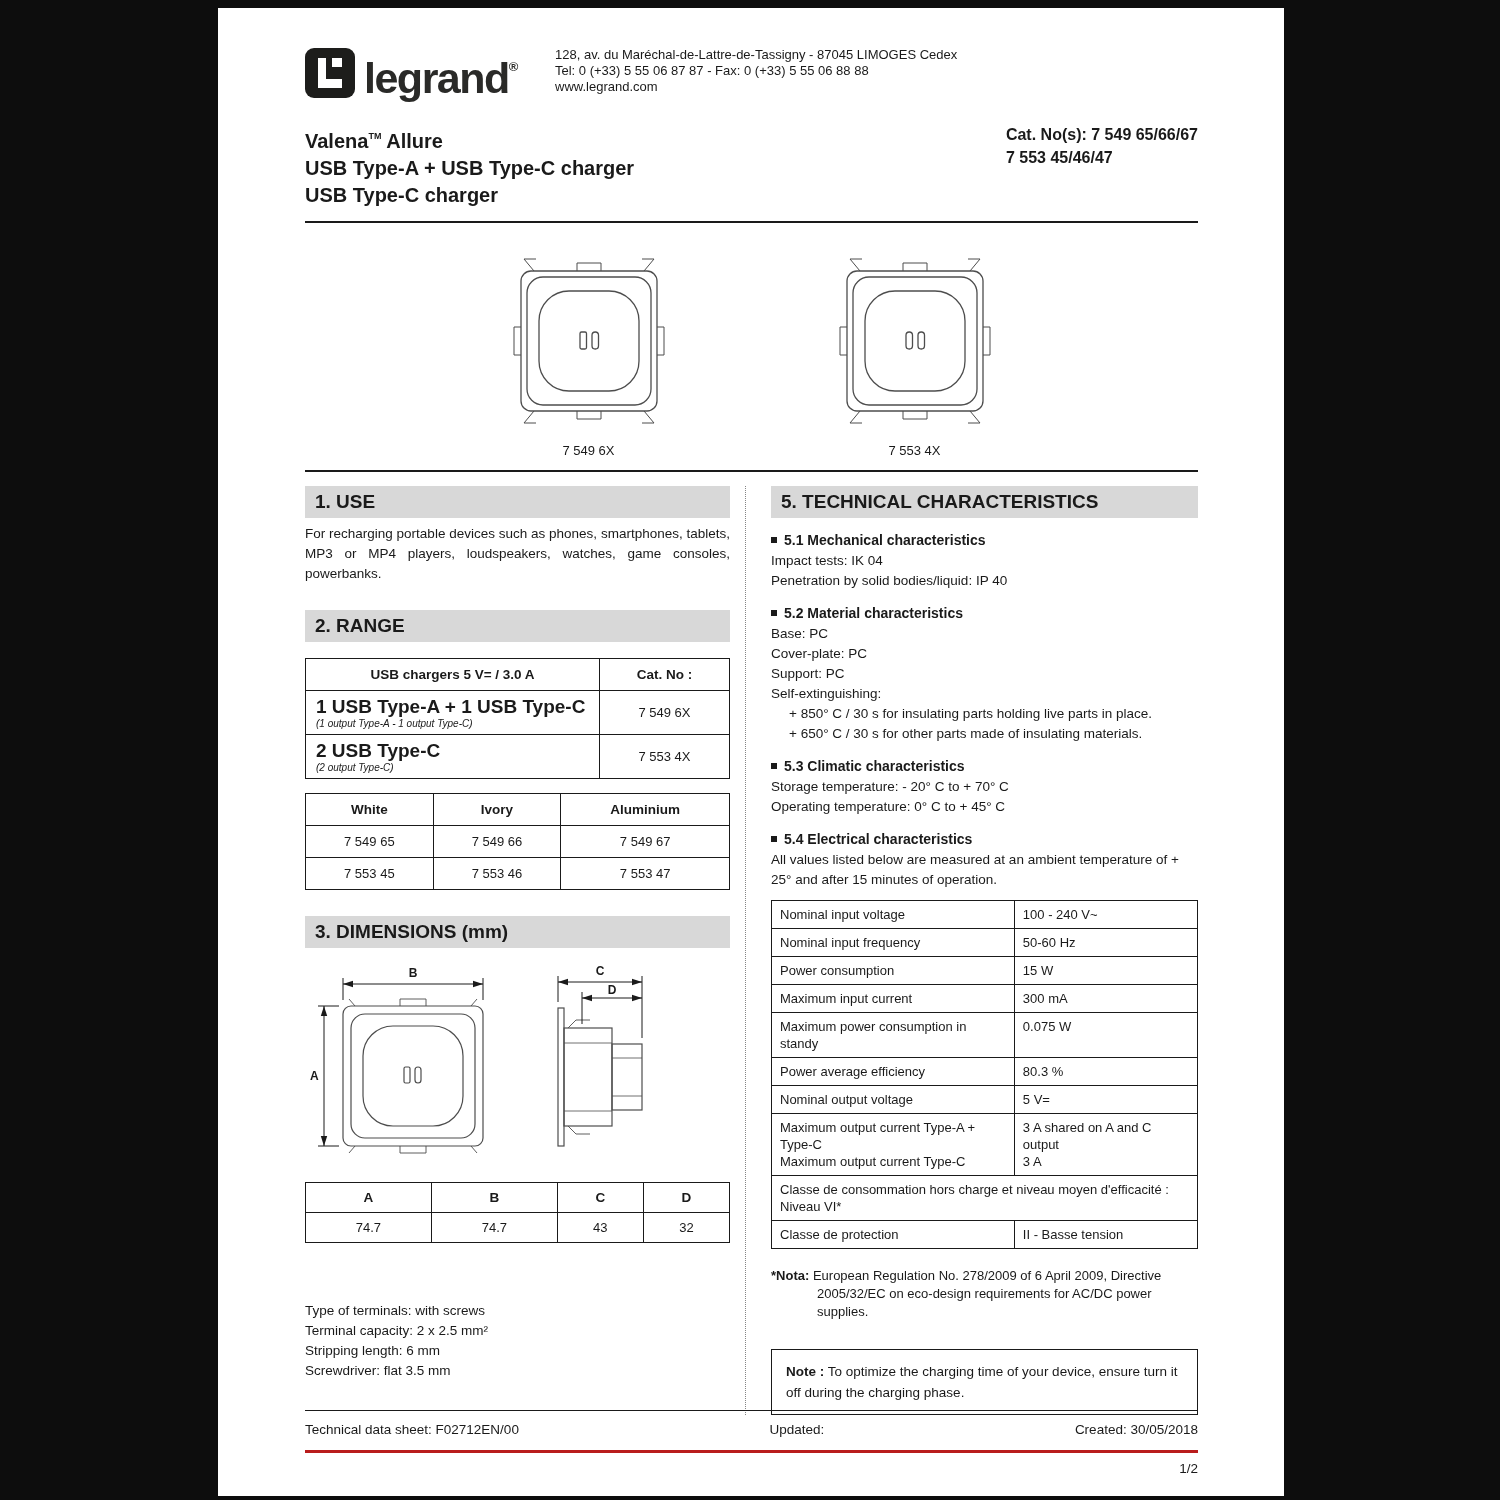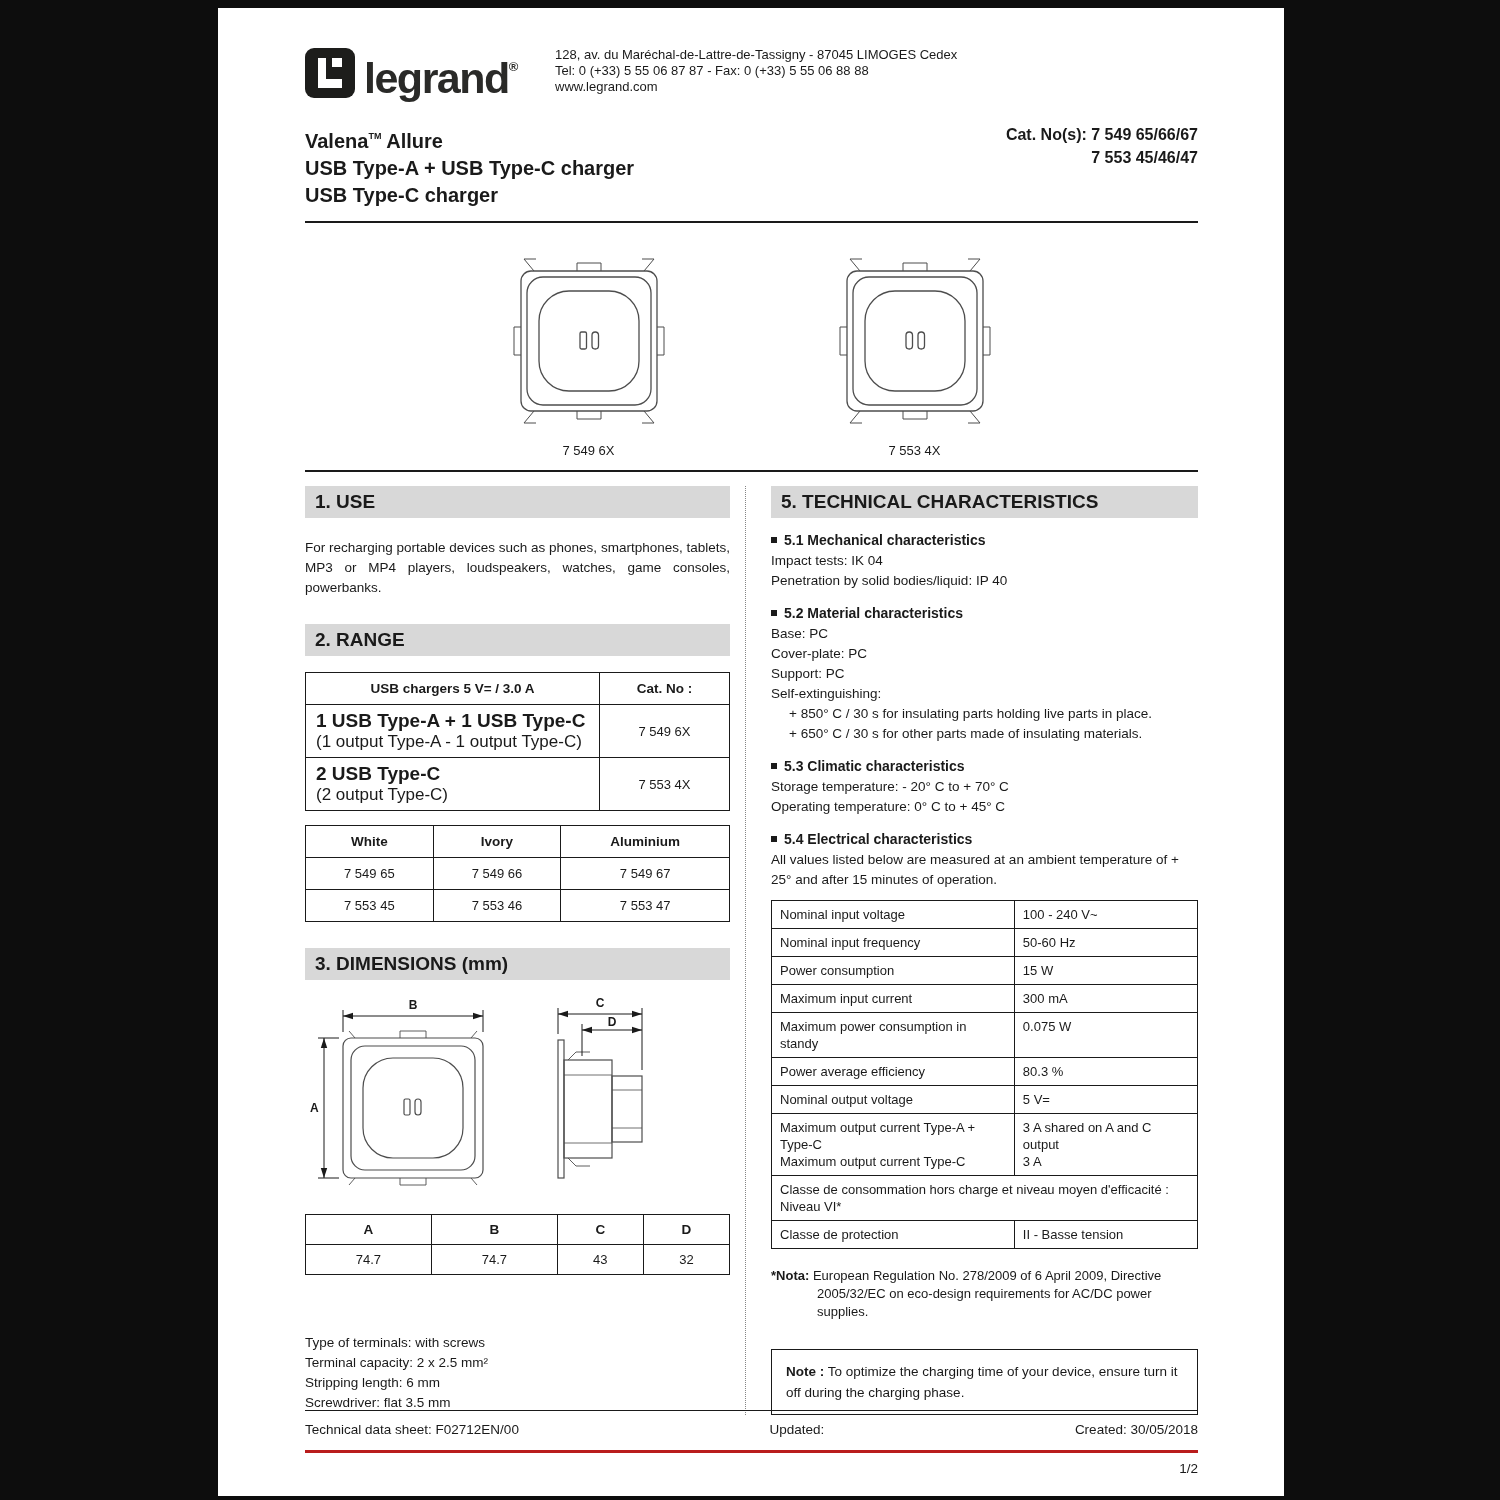--- a/index.html
+++ b/index.html
@@ -15,48 +15,48 @@
   .logo-mark { width:50px; height:50px; flex:none; }
   .logo-word { font-size:43px; font-weight:bold; color:#2a2a28; letter-spacing:-1.5px; line-height:50px; }
   .reg { font-size:13px; vertical-align:22px; font-weight:bold; }
   .addr { font-size:13px; line-height:16px; padding-top:5px; }
   .site { color:#1a1a1a; text-decoration:none; }
 
   
   .titleblock { display:flex; justify-content:space-between; margin-top:20px; }
   .tline { font-size:20px; font-weight:bold; line-height:27px; }
   .tm { font-size:9px; vertical-align:9px; }
-  .tright { text-align:right; font-size:16px; font-weight:bold; line-height:23px; }
+  .tright { text-align:left; font-size:16px; font-weight:bold; line-height:23px; }
   .rule { border:none; border-top:2px solid #1a1a1a; margin-top:12px; }
 
   
   .products { display:flex; justify-content:center; gap:136px; margin:26px 0 6px; }
   figure { text-align:center; }
   figcaption { font-size:13px; margin-top:6px; }
 
   
   .cols { display:flex; margin-top:14px; }
   .col-l { width:425px; flex:none; }
   .col-r { flex:1; margin-left:15px; border-left:1px dotted #858585; padding-left:25px; }
 
   .secbar { background:#d8d8d8; font-weight:bold; font-size:19px; padding:5px 10px; }
-  .bodytext { font-size:13.5px; line-height:20px; margin-top:20px; text-align:justify; }
+  .bodytext { font-size:13.5px; line-height:20px; margin-top:6px; text-align:justify; }
   .specline { font-size:13.5px; line-height:20px; }
   .gap-lg { height:26px; }
   .gap-md { height:16px; }
   .gap-sm { height:10px; }
 
   table { border-collapse:collapse; width:100%; }
   th,td { border:1px solid #1a1a1a; font-size:13px; }
 
   .t1 th { padding:8px 5px; text-align:center; font-size:13.5px; }
   .t1 .catcol { width:130px; }
   .t1 td.name { padding:5px 10px; }
   .t1 .nm { display:block; font-weight:bold; font-size:19px; }
-  .t1 .subt { display:block; font-size:17px; }
+  .t1 .subt { display:block; font-size:10px;font-style:italic; }
   .t1 td.cat { text-align:center; }
 
   .t2 { margin-top:14px; }
   .t2 th,.t2 td { text-align:center; padding:8px 4px; }
   .t2 th { font-size:13.5px; }
 
   .t3 { margin-top:8px; }
   .t3 th,.t3 td { text-align:center; padding:7px 4px; }
   .t3 th { font-size:13.5px; }
 

